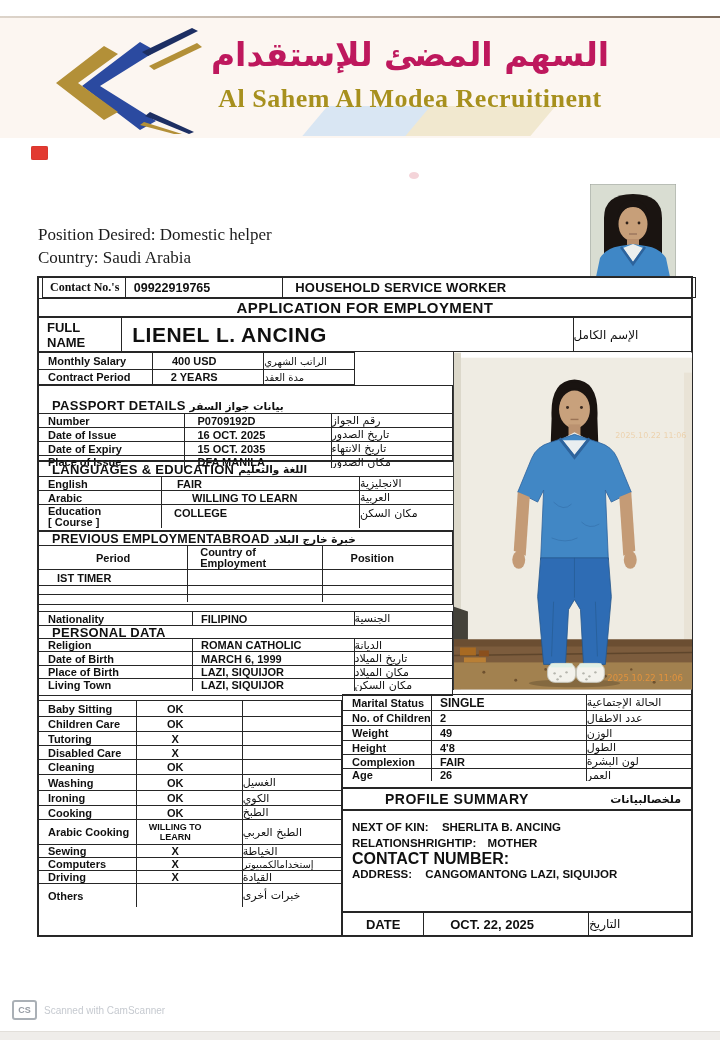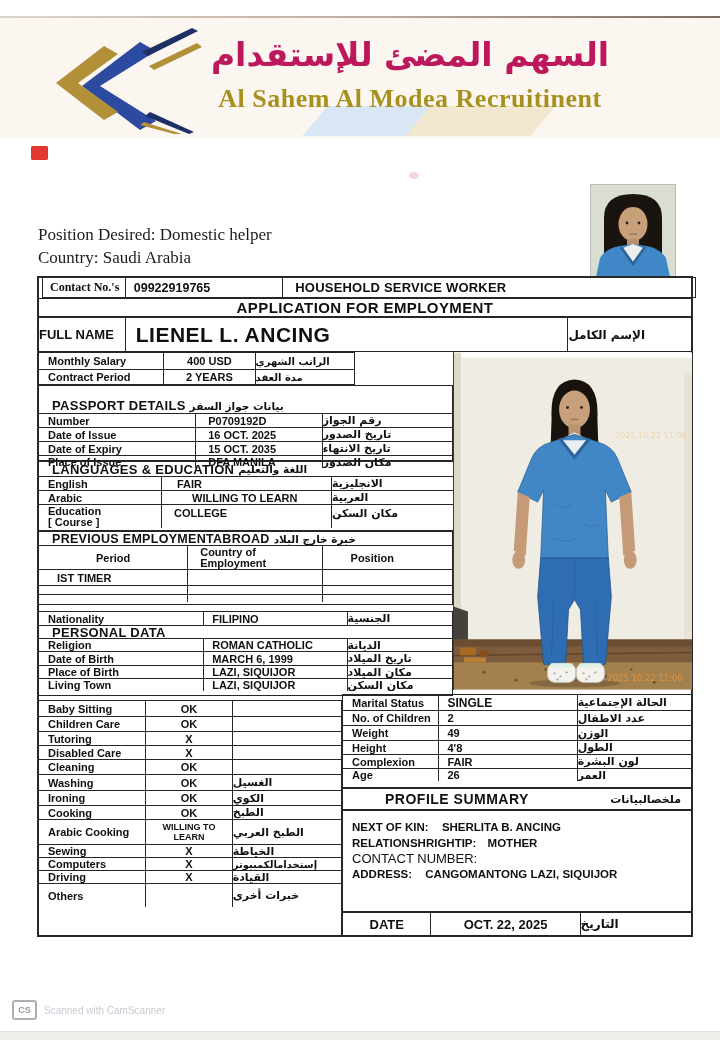--- a/index.html
+++ b/index.html
@@ -22,22 +22,22 @@
   
   .tbl{position:absolute;box-sizing:border-box;border:1px solid #262626;}
   .frame{left:37px;top:276px;width:656px;height:661px;border:2px solid #2a2a2a;}
   .row{display:flex;box-sizing:border-box;}
   .row + .row{border-top:1px solid #262626;}
   .c{box-sizing:border-box;display:flex;align-items:center;overflow:hidden;}
   .c + .c{border-left:1px solid #262626;}
   .lbl{font-weight:bold;font-size:11px;padding-left:9px;}
   .val{font-weight:bold;font-size:11px;padding-left:12px;}
   .cen{justify-content:center;padding-left:0;}
-  .ar{font-family:"DejaVu Sans",sans-serif;font-weight:bold;font-size:11px;
-      justify-content:flex-end;padding-right:8px;direction:rtl;}
+  .ar{font-family:"DejaVu Sans",sans-serif;font-weight:normal;font-size:11px;
+      justify-content:flex-end;padding-right:8px;direction:rtl;margin-left:28px;}
   .sec{font-weight:bold;font-size:13px;padding-left:13px;letter-spacing:.3px;align-items:center;display:flex;}
   .sec .ara{font-family:"DejaVu Sans",sans-serif;font-size:10.5px;margin-left:4px;direction:rtl;}
   .small2{font-size:9px;line-height:10px;text-align:center;}
   
   .csrow{left:12px;top:1000px;display:flex;align-items:center;gap:7px;}
   .csbadge{width:21px;height:16px;border:2px solid #aab0b6;border-radius:3px;color:#959ba3;
            font-size:9px;font-weight:bold;display:flex;align-items:center;justify-content:center;}
   .cstext{font-size:10px;color:#c6cad0;}
   .botstrip{left:0;top:1031px;width:720px;height:9px;background:#efedea;border-top:1px solid #e2dfda;}
 </style>
@@ -95,21 +95,21 @@
   </div>
 
   <div class="tbl" style="left:38px;top:298px;width:654px;height:19px;">
     <div class="row" style="height:17px;">
       <div class="c cen" style="width:654px;font-weight:bold;font-size:15px;letter-spacing:.4px;">APPLICATION FOR EMPLOYMENT</div>
     </div>
   </div>
 
   <div class="tbl" style="left:38px;top:317px;width:654px;height:35px;">
     <div class="row" style="height:33px;">
-      <div class="c" style="width:86px;font-weight:bold;font-size:13px;padding-left:0;">FULL NAME</div>
+      <div class="c" style="width:86px;font-weight:bold;font-size:13px;padding-left:8px;">FULL NAME</div>
       <div class="c" style="width:444px;font-weight:bold;font-size:21px;padding-left:10px;letter-spacing:.5px;">LIENEL L. ANCING</div>
       <div class="c ar" style="width:124px;font-size:12px;">الإسم الكامل</div>
     </div>
   </div>
 
   <div class="tbl" style="left:38px;top:352px;width:317px;height:33px;">
     <div class="row" style="height:16px;">
       <div class="c lbl" style="width:125px;">Monthly Salary</div>
       <div class="c val cen" style="width:92px;">400 USD</div>
       <div class="c ar" style="width:100px;font-size:10px;">الراتب الشهري</div>
@@ -338,21 +338,21 @@
   </div>
   <div class="tbl" style="left:342px;top:810px;width:350px;height:102px;padding:9px 0 0 9px;">
     <div style="font-weight:bold;font-size:11.5px;line-height:15.5px;">
       <span>NEXT OF KIN:</span>
       <span style="margin-left:10px;">SHERLITA B. ANCING</span>
     </div>
     <div style="font-weight:bold;font-size:11.5px;line-height:15.5px;">
       <span>RELATIONSHRIGHTIP:</span>
       <span style="margin-left:8px;">MOTHER</span>
     </div>
-    <div style="font-weight:normal;font-size:13px;line-height:15.5px;">
+    <div style="font-weight:bold;font-size:16px;line-height:15.5px;">
       <span>CONTACT NUMBER:</span>
       <span style="margin-left:8px;"></span>
     </div>
     <div style="font-weight:bold;font-size:11.5px;line-height:15.5px;">
       <span>ADDRESS:</span>
       <span style="margin-left:10px;">CANGOMANTONG LAZI, SIQUIJOR</span>
     </div>
   </div>
 
   <div class="tbl" style="left:342px;top:912px;width:350px;height:24px;">

